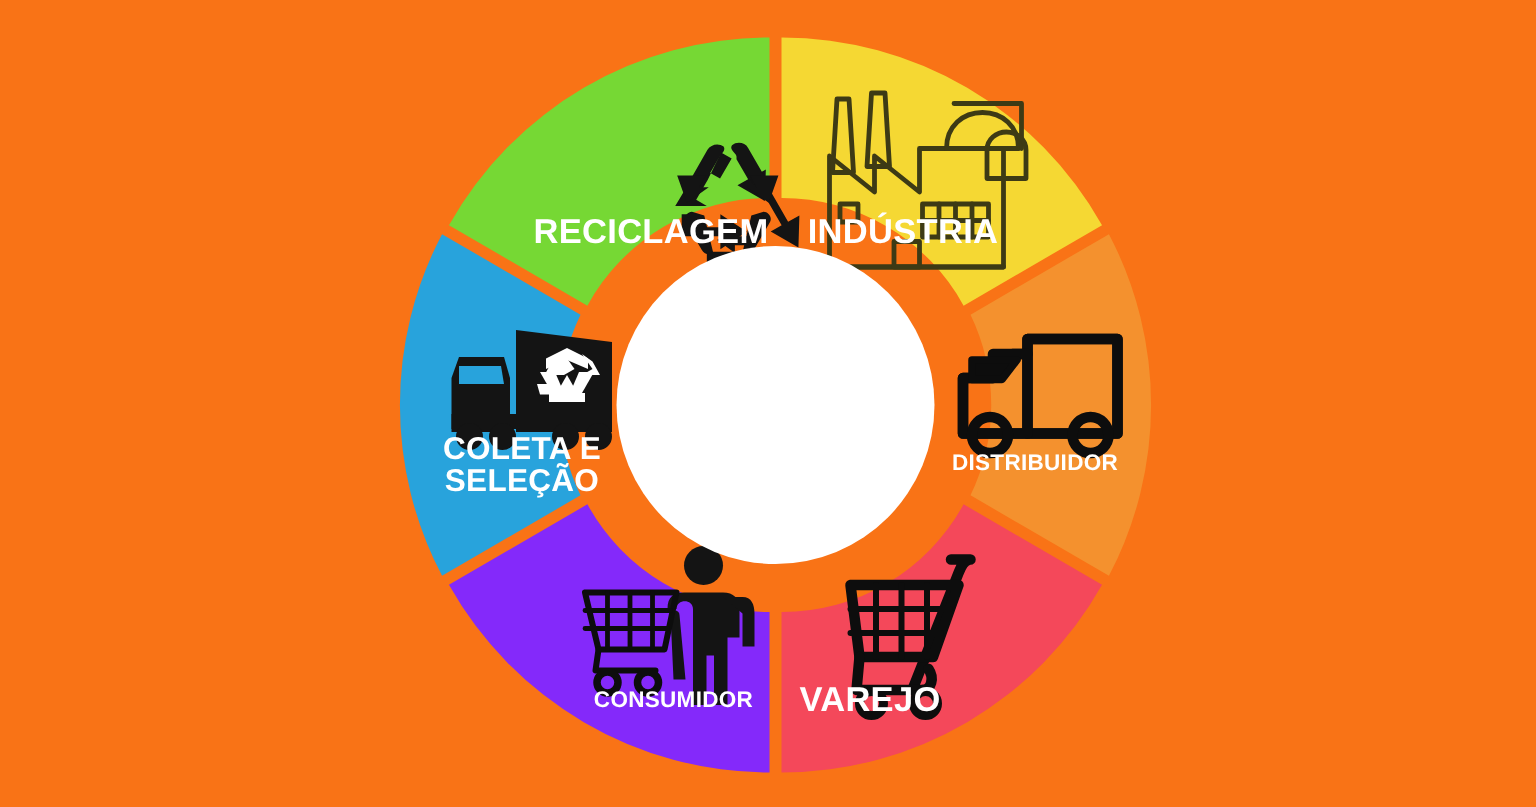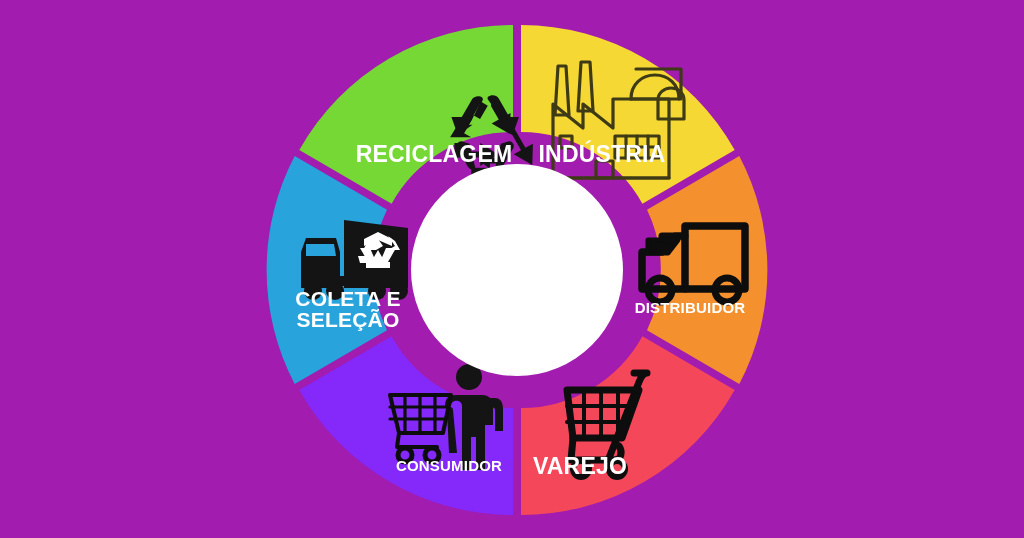--- a/index.html
+++ b/index.html
@@ -10,21 +10,21 @@
   body {
     width: 1024px;
     height: 538px;
     overflow: hidden;
     font-family: "Liberation Sans", sans-serif;
   }
   #diagram-root {
     position: relative;
     width: 1024px;
     height: 538px;
-    background: #a21caf;
+    background: #f97316;
   }
   #wheel-svg {
     position: absolute;
     left: 0;
     top: 0;
     width: 1024px;
     height: 538px;
     display: block;
   }
   .seg-label {

